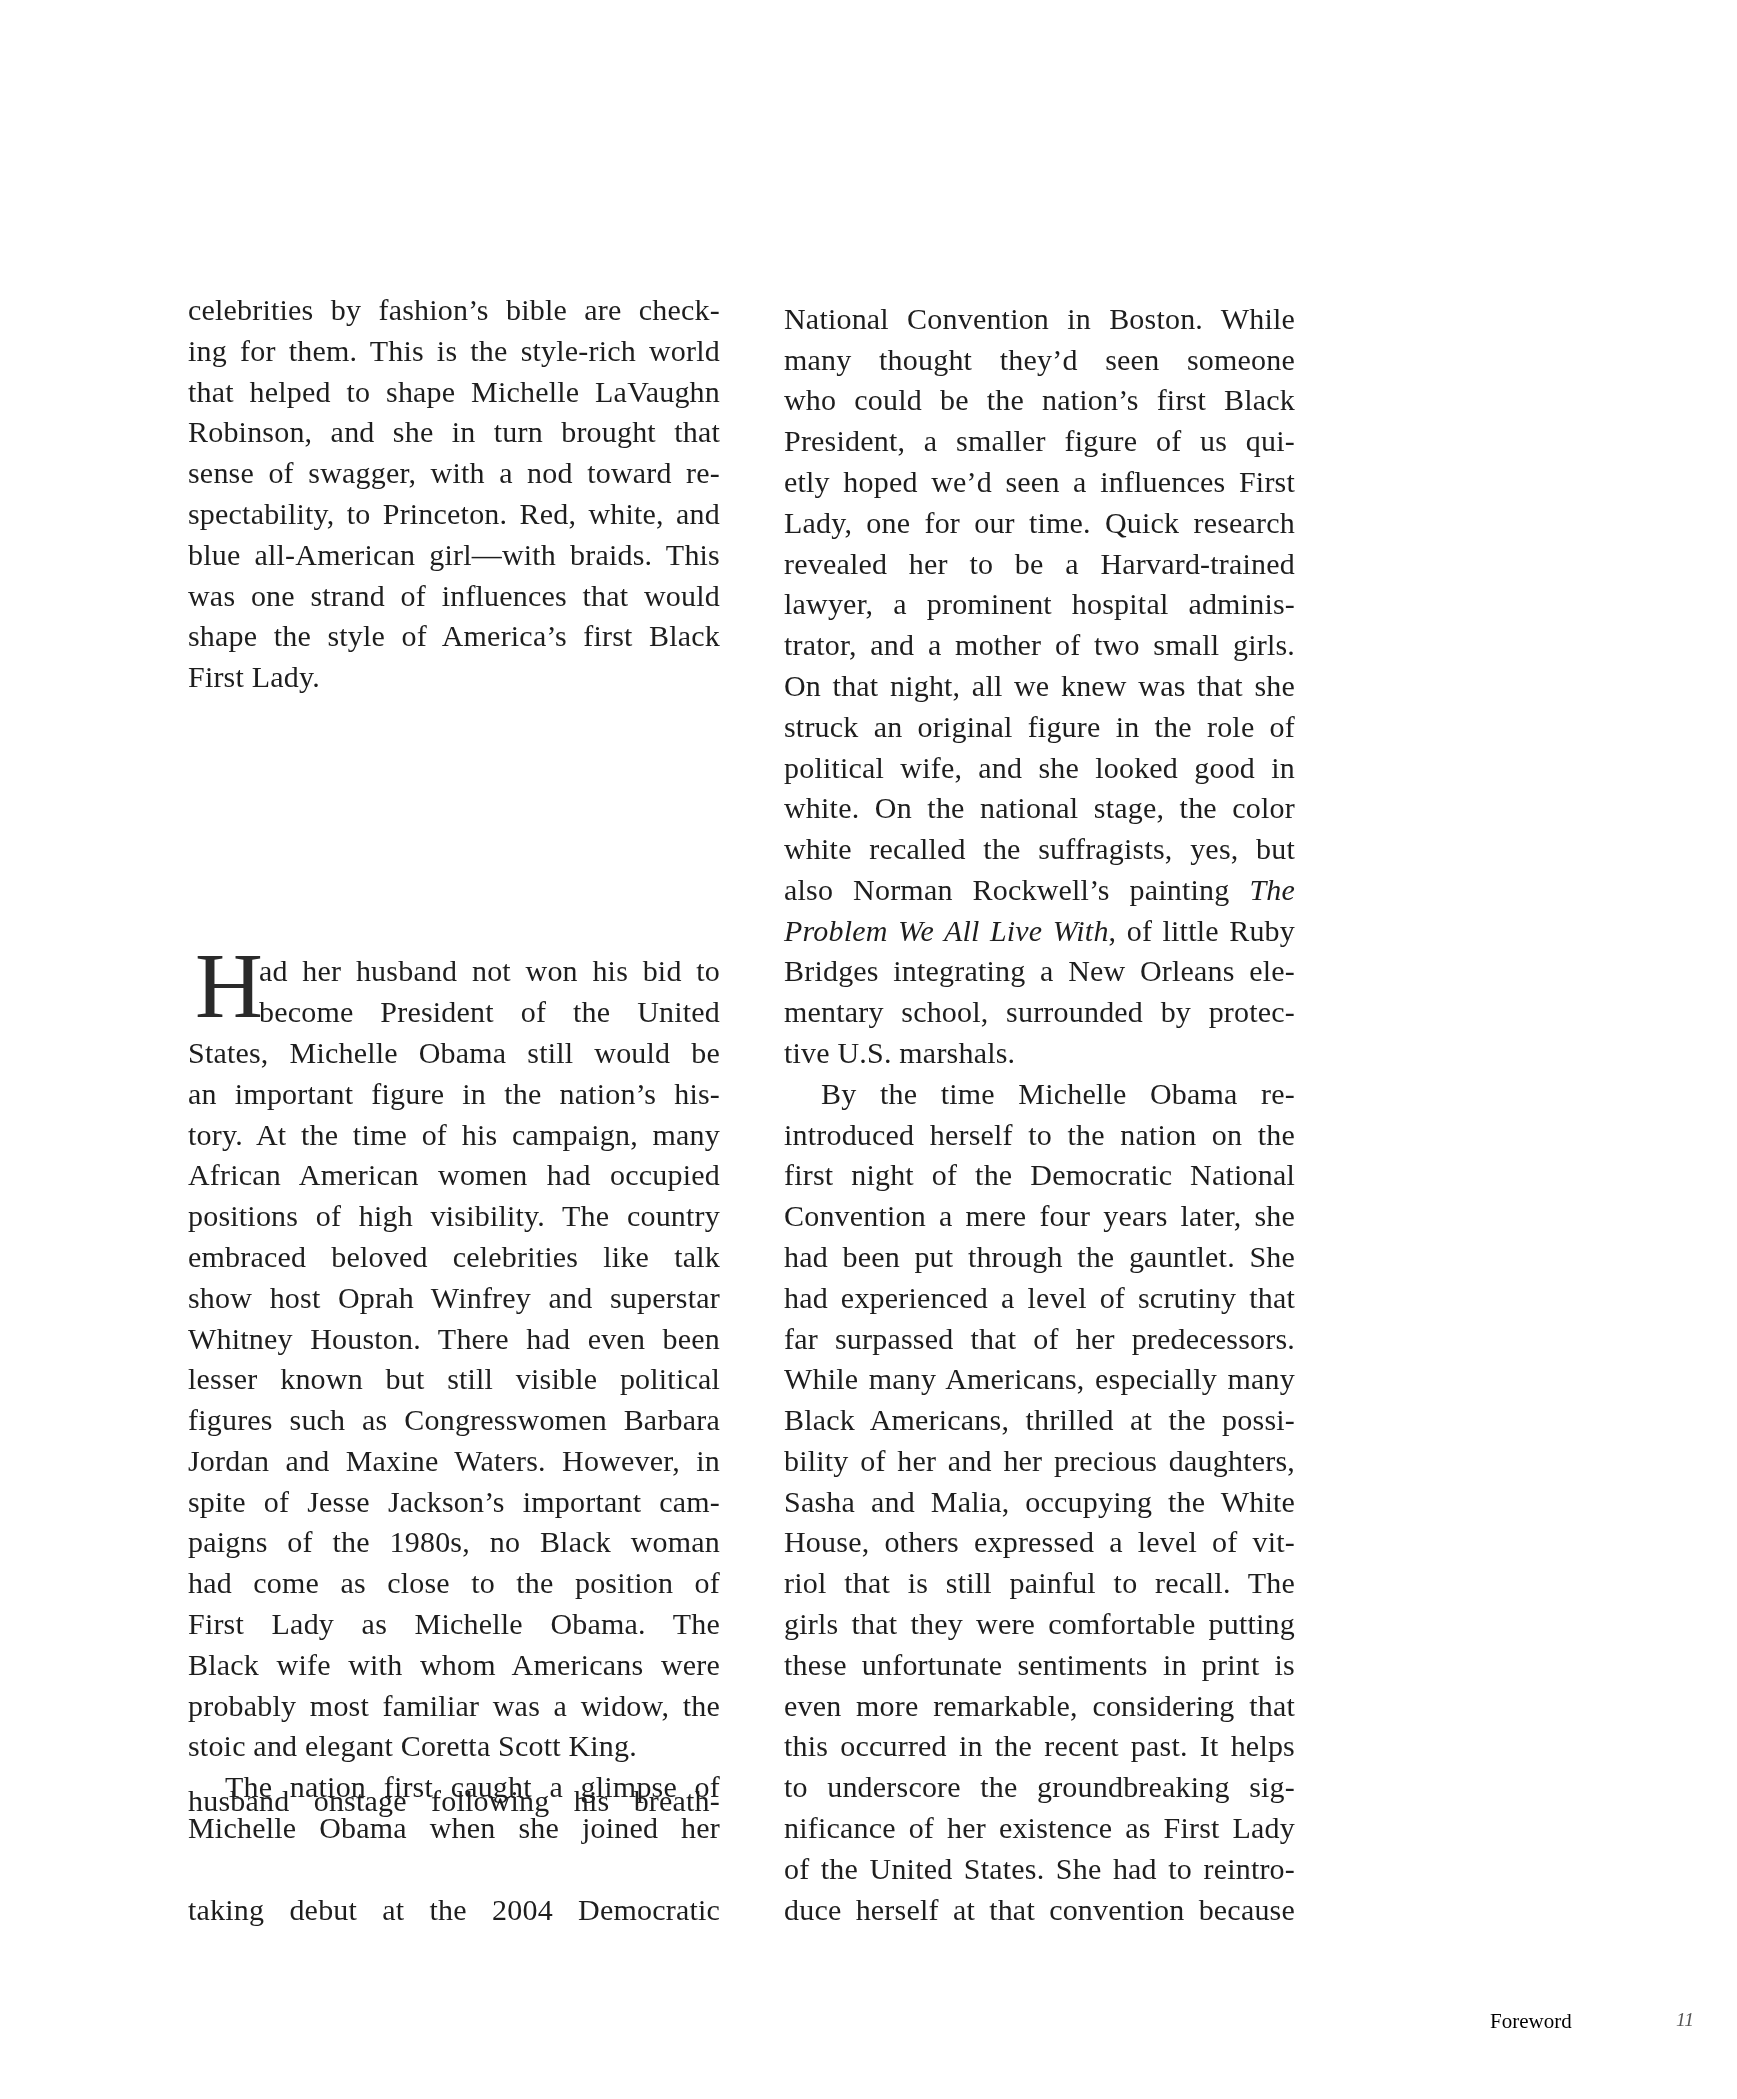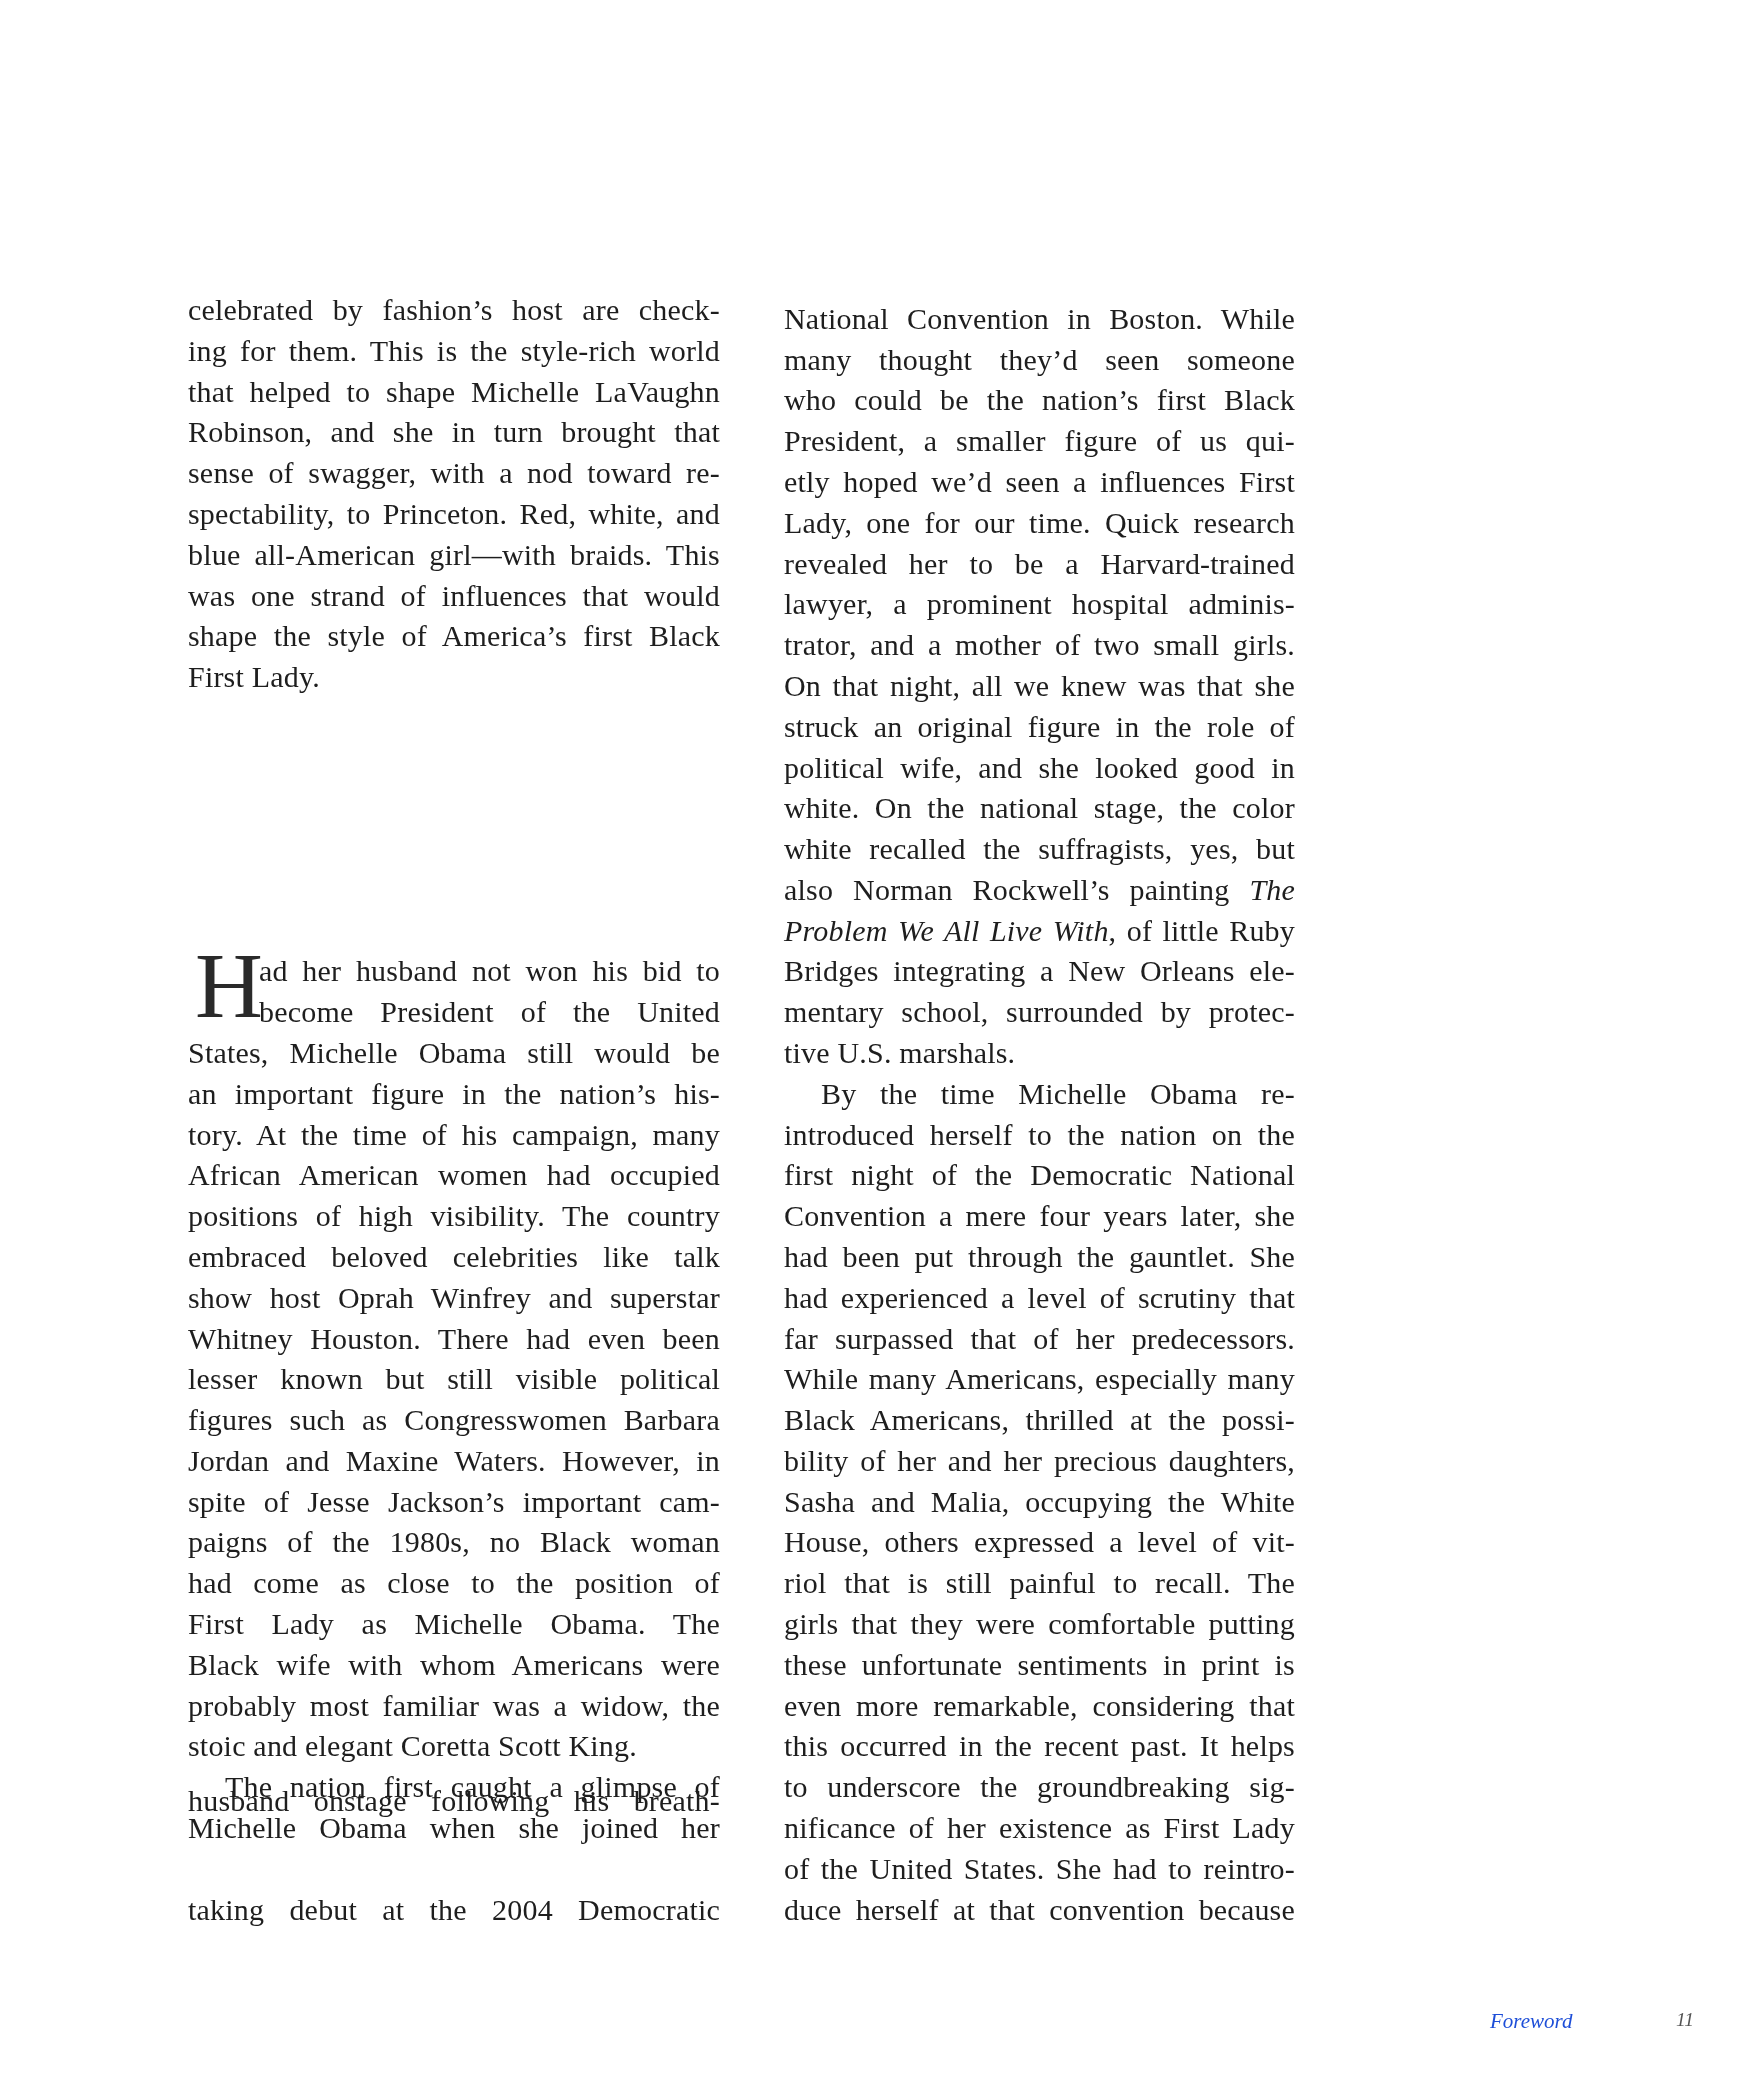--- a/index.html
+++ b/index.html
@@ -9,29 +9,29 @@
   .col-left { left: 188px; width: 532px; }
   .col-right { left: 784px; width: 511px; }
   .line { position: absolute; left: 0; right: 0; height: 41px; font-size: 30px; line-height: 41px;
           white-space: nowrap; text-align: justify; text-align-last: justify; letter-spacing: 0.2px; }
   .line.last { text-align-last: left; }
   .line.indent { padding-left: 37px; }
   .line.dropcap-line { padding-left: 71px; }
   .dropcap { position: absolute; left: 7px; top: 943px; font-size: 94px; line-height: 85px;
              font-weight: normal; color: #2a2a2a; letter-spacing: 0; }
   em { }
-  .footer-title { position: absolute; left: 1490px; top: 2009px; font-size: 21px; font-style: italic; color: #1d4ed8; }
+  .footer-title { position: absolute; left: 1490px; top: 2009px; font-size: 21px; color: #000000; }
   .footer-page { position: absolute; left: 1676px; top: 2009px; font-size: 19.5px; font-style: italic; color: #555; }
 </style>
 </head>
 <body>
 
 <div class="col col-left" style="top:0;">
 
-  <div class="line" style="top:289px">celebrated by fashion’s host are check-</div>
+  <div class="line" style="top:289px">celebrities by fashion’s bible are check-</div>
   <div class="line" style="top:330px">ing for them. This is the style-rich world</div>
   <div class="line" style="top:371px">that helped to shape Michelle LaVaughn</div>
   <div class="line" style="top:411px">Robinson, and she in turn brought that</div>
   <div class="line" style="top:452px">sense of swagger, with a nod toward re-</div>
   <div class="line" style="top:493px">spectability, to Princeton. Red, white, and</div>
   <div class="line" style="top:534px">blue all-American girl—with braids. This</div>
   <div class="line" style="top:575px">was one strand of influences that would</div>
   <div class="line" style="top:615px">shape the style of America’s first Black</div>
   <div class="line last" style="top:656px">First Lady.</div>
 

